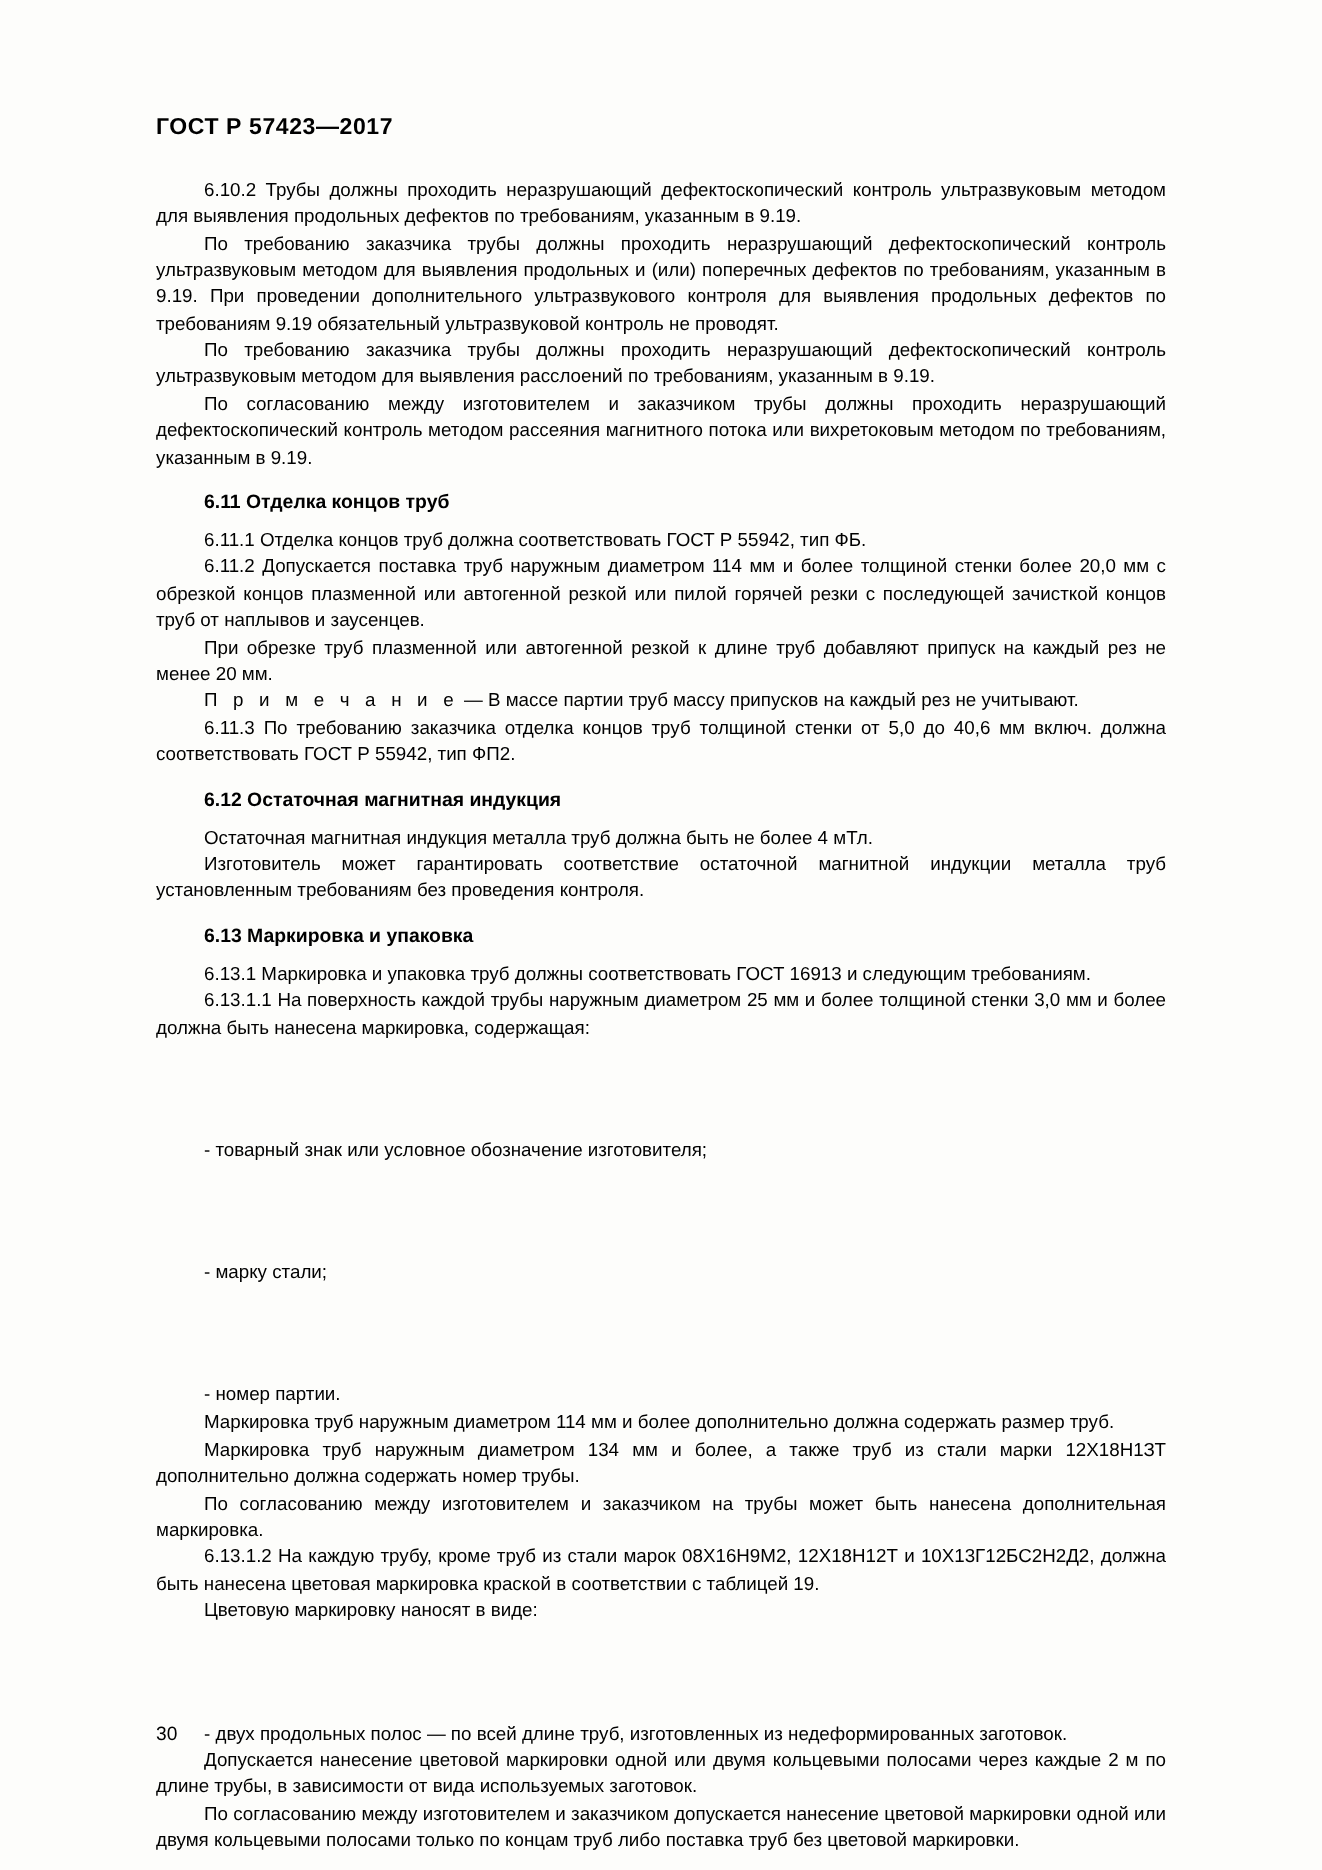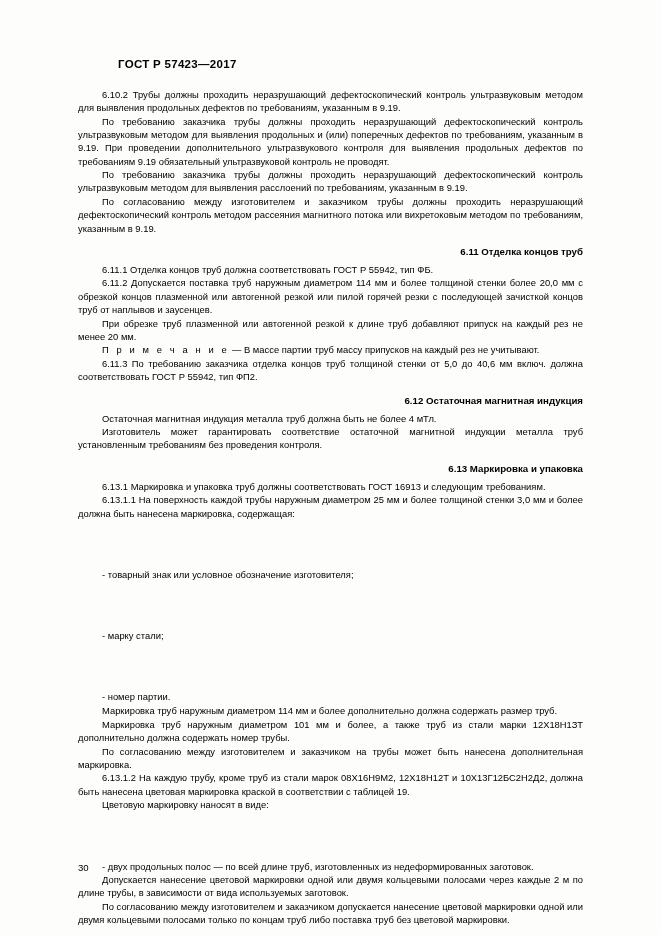--- a/index.html
+++ b/index.html
@@ -27,41 +27,39 @@
     left: 78px;
     top: 58px;
     width: 505px;
   }
   .doc-header {
     font-size: 11.5px;
     font-weight: bold;
     letter-spacing: 0.3px;
     margin-bottom: 18px;
     font-family: "Liberation Sans", sans-serif;
-    margin-left: 40px;
   }
   p.para {
     font-size: 9.4px;
     line-height: 13.2px;
     text-align: justify;
     margin: 0 0 0.5px 0;
     text-indent: 24px;
     font-family: "Liberation Sans", sans-serif;
   }
   p.para.list {
     text-indent: 24px;
     margin-top: 48px;
   }
   h2.section {
     font-size: 9.7px;
     font-weight: bold;
     margin: 11px 0 6px 0;
     text-indent: 24px;
     font-family: "Liberation Sans", sans-serif;
-    text-align: right;
   }
   .spaced {
     letter-spacing: 2.6px;
   }
   .pagenum {
     position: absolute;
     left: 78px;
     top: 862px;
     font-size: 9.6px;
     font-family: "Liberation Sans", sans-serif;
@@ -95,21 +93,21 @@
     <p class="para">Изготовитель может гарантировать соответствие остаточной магнитной индукции металла труб установленным требованиям без проведения контроля.</p>
 
     <h2 class="section">6.13  Маркировка и упаковка</h2>
 
     <p class="para">6.13.1  Маркировка и упаковка труб должны соответствовать ГОСТ 16913 и следующим требованиям.</p>
     <p class="para">6.13.1.1  На поверхность каждой трубы наружным диаметром 25 мм и более толщиной стенки 3,0 мм и более должна быть нанесена маркировка, содержащая:</p>
     <p class="para list">- товарный знак или условное обозначение изготовителя;</p>
     <p class="para list">- марку стали;</p>
     <p class="para list">- номер партии.</p>
     <p class="para">Маркировка труб наружным диаметром 114 мм и более дополнительно должна содержать размер труб.</p>
-    <p class="para">Маркировка труб наружным диаметром 101 мм и более, а также труб из стали марки 12Х18Н1ЗТ дополнительно должна содержать номер трубы.</p>
+    <p class="para">Маркировка труб наружным диаметром 134 мм и более, а также труб из стали марки 12Х18Н1ЗТ дополнительно должна содержать номер трубы.</p>
     <p class="para">По согласованию между изготовителем и заказчиком на трубы может быть нанесена дополнительная маркировка.</p>
     <p class="para">6.13.1.2  На каждую трубу, кроме труб из стали марок 08Х16Н9М2, 12Х18Н12Т и 10Х13Г12БС2Н2Д2, должна быть нанесена цветовая маркировка краской в соответствии с таблицей 19.</p>
     <p class="para">Цветовую маркировку наносят в виде:</p>
     <p class="para list">- двух продольных полос — по всей длине труб, изготовленных из недеформированных заготовок.</p>
     <p class="para">Допускается нанесение цветовой маркировки одной или двумя кольцевыми полосами через каждые 2 м по длине трубы, в зависимости от вида используемых заготовок.</p>
     <p class="para">По согласованию между изготовителем и заказчиком допускается нанесение цветовой маркировки одной или двумя кольцевыми полосами только по концам труб либо поставка труб без цветовой маркировки.</p>
 
   </div>
 
   <div class="pagenum">30</div>

